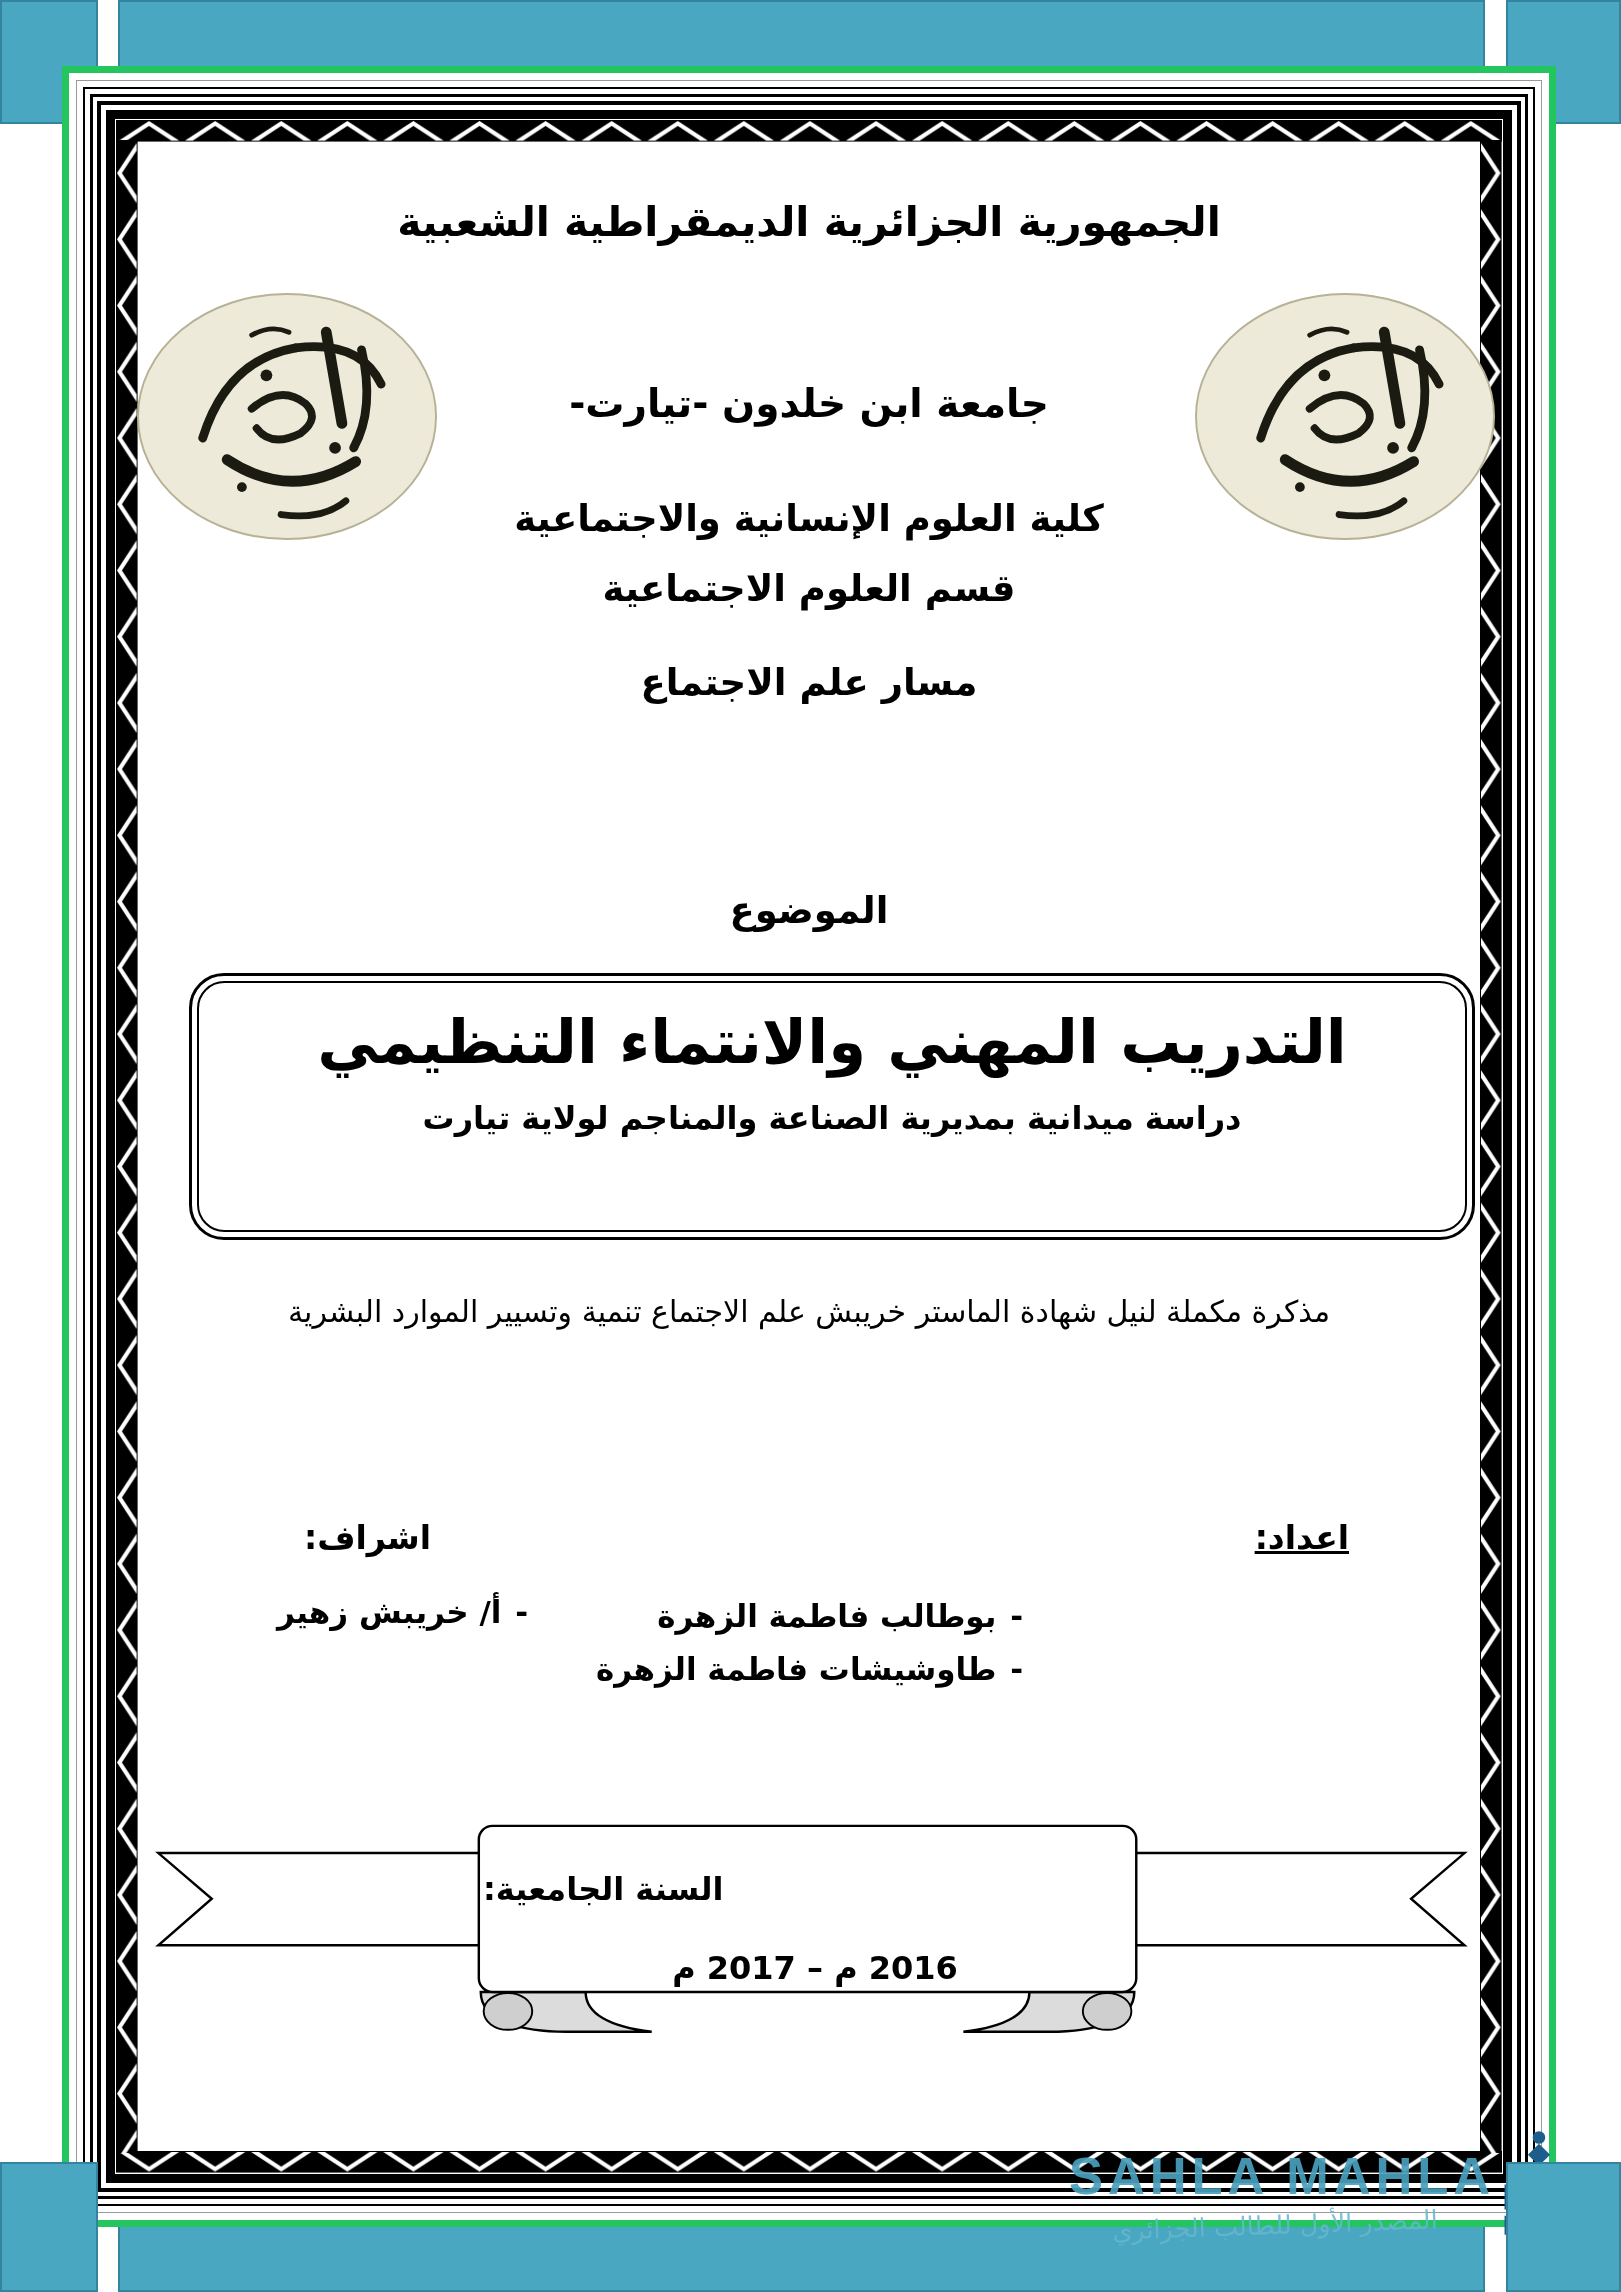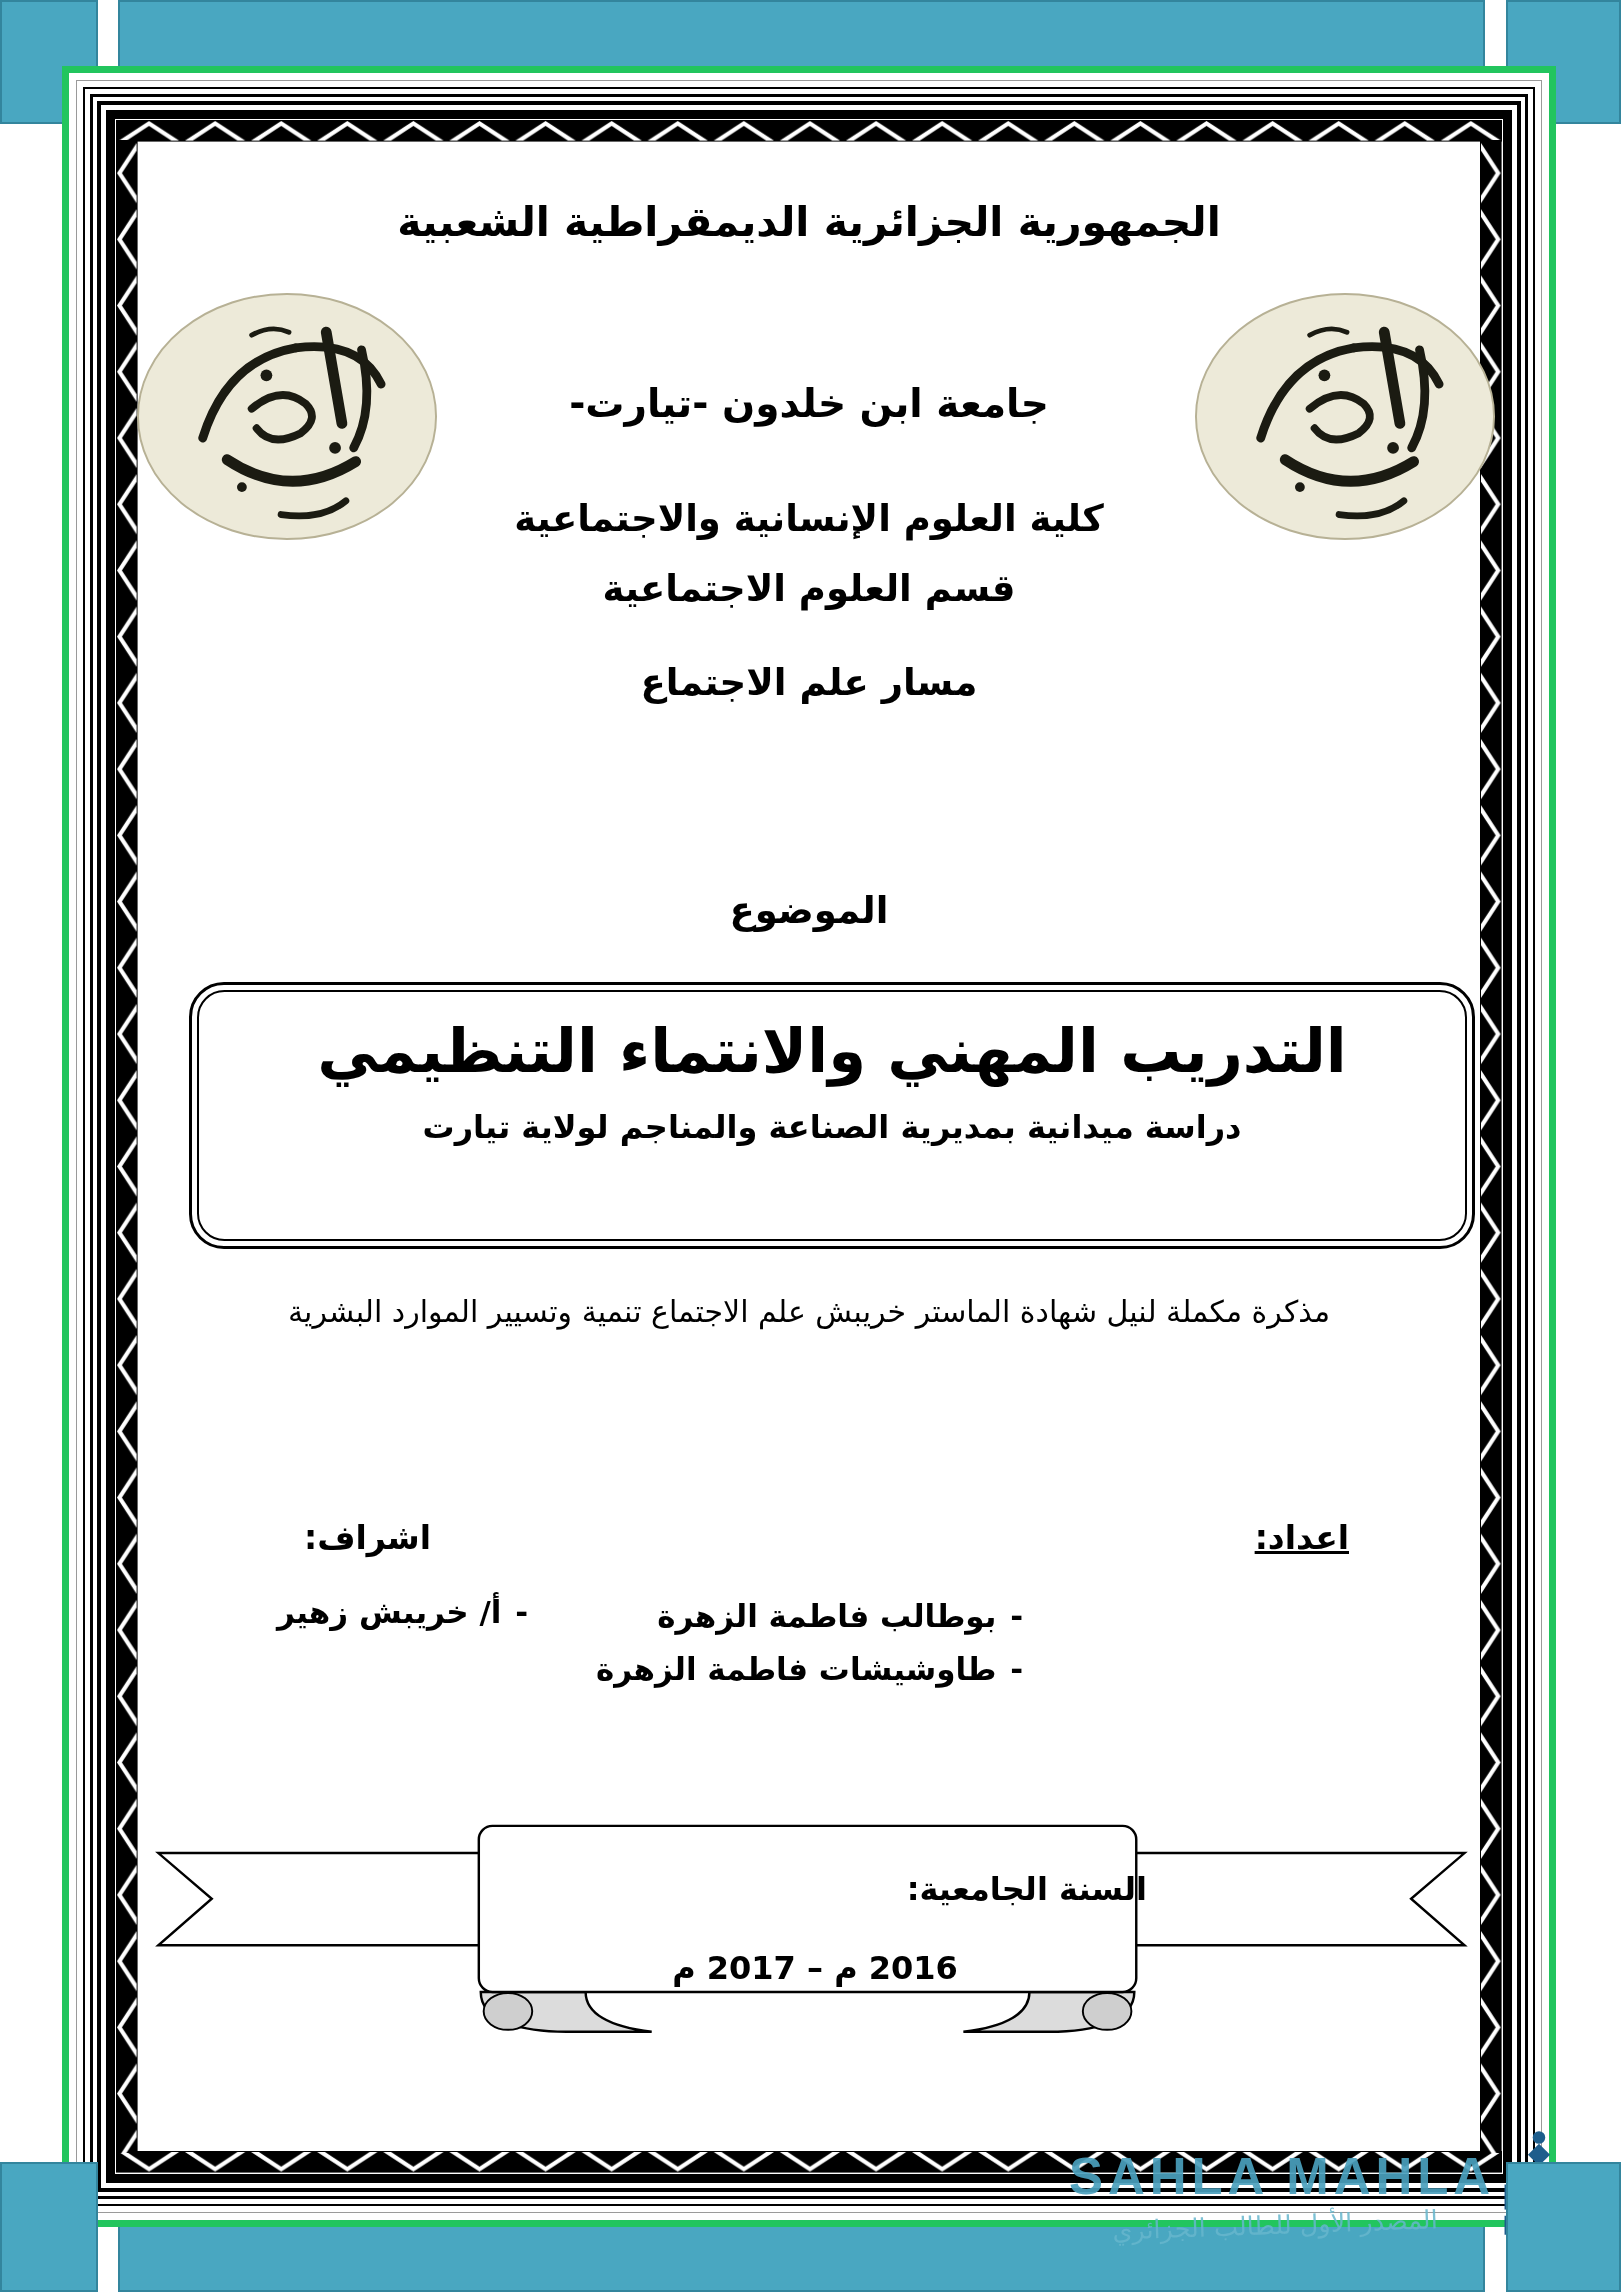--- a/index.html
+++ b/index.html
@@ -44,40 +44,40 @@
   .subject{top:816px;font-size:37px;}
 
   
   .seal{position:absolute;width:306px;height:251px;}
   .seal-left{left:65px;top:218px;}
   .seal-right{left:1123px;top:218px;}
   .seal svg{display:block;width:100%;height:100%;}
 
   
   .title-box{position:absolute;left:120px;top:900px;width:1286px;height:267px;box-sizing:border-box;
-             border:3.9px solid #000;border-radius:35px;margin-top:9px;}
+             border:3.9px solid #000;border-radius:35px;}
   .title-box-inner{position:absolute;inset:4.9px;border:2px solid #000;border-radius:27.4px;
                    display:flex;flex-direction:column;align-items:center;}
   .box-title{margin-top:23.5px;font-size:61px;font-weight:bold;direction:rtl;white-space:nowrap;}
   .box-subtitle{margin-top:21.6px;font-size:32px;font-weight:bold;direction:rtl;white-space:nowrap;}
 
   .note{position:absolute;left:59px;right:59px;top:1221px;text-align:center;font-size:30px;direction:rtl;white-space:nowrap;}
 
   .role-label{position:absolute;font-size:33px;font-weight:bold;direction:rtl;white-space:nowrap;}
   .authors-label{right:200px;top:1445px;text-decoration:underline;}
   .supervisor-label{left:235px;top:1445px;}
   .authors-list{position:absolute;right:526px;top:1517px;font-size:31px;font-weight:bold;
                 direction:rtl;text-align:right;line-height:53px;white-space:nowrap;}
   .supervisor-name{position:absolute;right:1021px;top:1521px;font-size:31px;font-weight:bold;
                    direction:rtl;text-align:right;white-space:nowrap;}
   .dash{margin-left:13.7px;}
 
   
   .banner-svg{position:absolute;inset:0;pointer-events:none;}
-  .banner-label{position:absolute;left:414px;width:664px;top:1797px;text-align:right;
+  .banner-label{position:absolute;left:414px;width:664px;top:1797px;text-align:left;
                 font-size:32px;font-weight:bold;direction:rtl;}
   .banner-years{position:absolute;left:414px;width:664px;top:1876px;text-align:center;
                 font-size:32px;font-weight:bold;direction:rtl;}
 
   
   .wm{position:absolute;left:1000px;top:2074px;width:490px;height:176px;z-index:9;}
   .wm-brand{font-family:"Liberation Sans",sans-serif;font-size:51px;font-weight:bold;
             letter-spacing:4.9px;color:rgba(74,160,189,.92);white-space:nowrap;}
   .wm-tagline{margin-top:3.9px;font-size:25.5px;color:rgba(102,182,204,.85);direction:rtl;
               text-align:center;width:412px;white-space:nowrap;transform:rotate(-2deg);}

